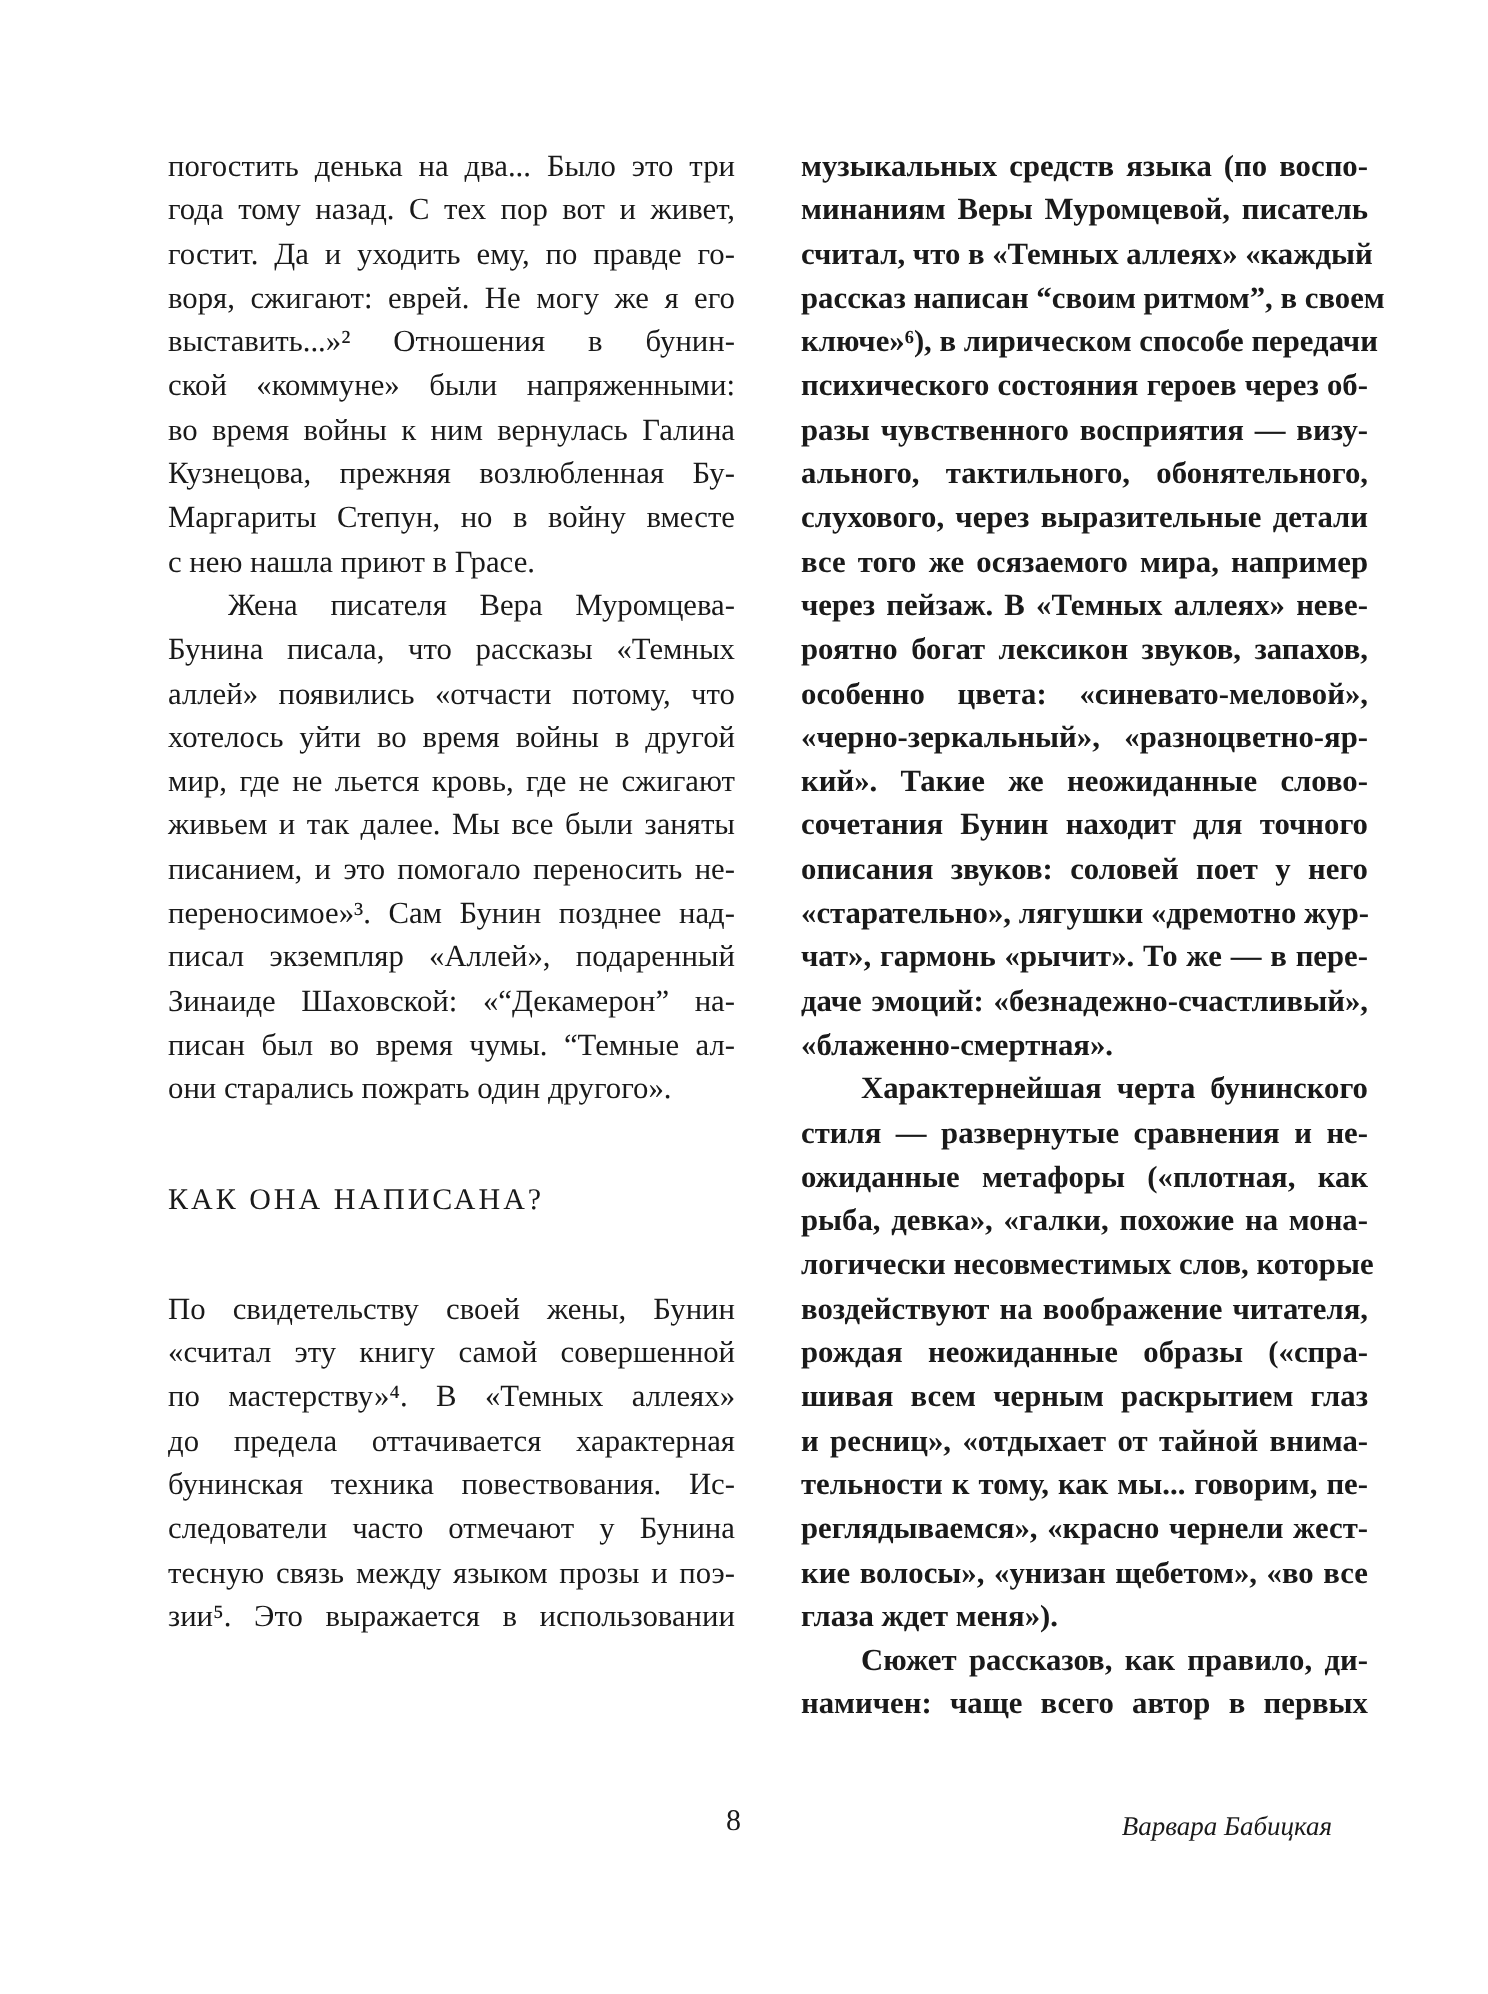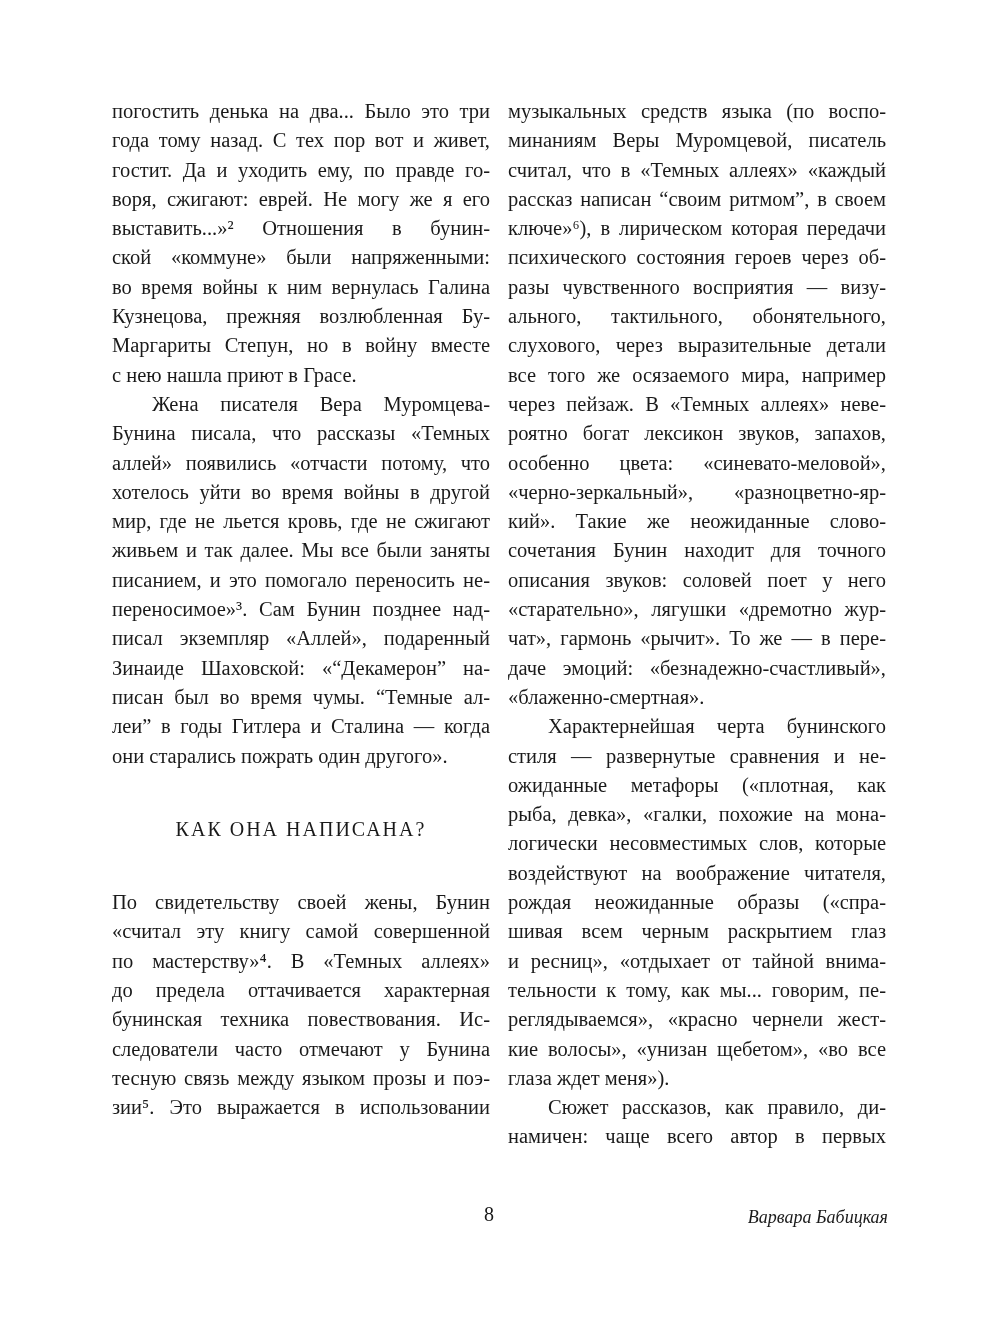--- a/index.html
+++ b/index.html
@@ -1,24 +1,24 @@
 <!DOCTYPE html>
 <html><head>
 <meta charset="utf-8">
 <style>
   html, body { margin: 0; padding: 0; background: #ffffff; }
   body { width: 992px; height: 1329px; position: relative; overflow: hidden;
          font-family: "Liberation Serif", "DejaVu Serif", serif; color: #1a1a1a; }
   .col { position: absolute; top: 97px; width: 378px; font-size: 20.5px; line-height: 29.3px; }
   .col.left { left: 112px; }
-  .col.right { left: 508px; }
+  .col.right { left: 534px; font-weight: bold; }
   .line { display: block; white-space: nowrap; text-align: justify; text-align-last: justify; height: 29.3px; }
   .line.last { text-align-last: left; }
   .line.indent { padding-left: 40px; }
-  .heading { display: block; text-align: center; letter-spacing: 2px; font-size: 20px; height: 29.3px; }
+  .heading { display: block; letter-spacing: 2px; font-size: 20px; height: 29.3px; }
   .gap-half { display: block; height: 44px; }
   .folio { position: absolute; top: 1203px; left: 484px; font-size: 20px; }
   .runhead { position: absolute; top: 1207px; right: 104px; font-size: 18px; font-style: italic; margin-left: 28px; }
 </style>
 </head>
 <body>
 
 <div class="col left">
   <div>
     <span class="line">погостить денька на два... Было это три</span>
@@ -37,21 +37,20 @@
     <span class="line">Бунина писала, что рассказы «Темных</span>
     <span class="line">аллей» появились «отчасти потому, что</span>
     <span class="line">хотелось уйти во время войны в другой</span>
     <span class="line">мир, где не льется кровь, где не сжигают</span>
     <span class="line">живьем и так далее. Мы все были заняты</span>
     <span class="line">писанием, и это помогало переносить не-</span>
     <span class="line">переносимое»³. Сам Бунин позднее над-</span>
     <span class="line">писал экземпляр «Аллей», подаренный</span>
     <span class="line">Зинаиде Шаховской: «“Декамерон” на-</span>
     <span class="line">писан был во время чумы. “Темные ал-</span>
-    <span class="line">леи” в годы Гитлера и Сталина — когда</span>
     <span class="line last">они старались пожрать один другого».</span>
   </div>
   <span class="gap-half"></span>
   <span class="heading">КАК ОНА НАПИСАНА?</span>
   <span class="gap-half"></span>
   <div>
     <span class="line">По свидетельству своей жены, Бунин</span>
     <span class="line">«считал эту книгу самой совершенной</span>
     <span class="line">по мастерству»⁴. В «Темных аллеях»</span>
     <span class="line">до предела оттачивается характерная</span>
@@ -61,21 +60,21 @@
     <span class="line">зии⁵. Это выражается в использовании</span>
   </div>
 </div>
 
 <div class="col right">
   <div>
     <span class="line">музыкальных средств языка (по воспо-</span>
     <span class="line">минаниям Веры Муромцевой, писатель</span>
     <span class="line">считал, что в «Темных аллеях» «каждый</span>
     <span class="line">рассказ написан “своим ритмом”, в своем</span>
-    <span class="line">ключе»⁶), в лирическом которая передачи</span>
+    <span class="line">ключе»⁶), в лирическом способе передачи</span>
     <span class="line">психического состояния героев через об-</span>
     <span class="line">разы чувственного восприятия — визу-</span>
     <span class="line">ального, тактильного, обонятельного,</span>
     <span class="line">слухового, через выразительные детали</span>
     <span class="line">все того же осязаемого мира, например</span>
     <span class="line">через пейзаж. В «Темных аллеях» неве-</span>
     <span class="line">роятно богат лексикон звуков, запахов,</span>
     <span class="line">особенно цвета: «синевато-меловой»,</span>
     <span class="line">«черно-зеркальный», «разноцветно-яр-</span>
     <span class="line">кий». Такие же неожиданные слово-</span>

